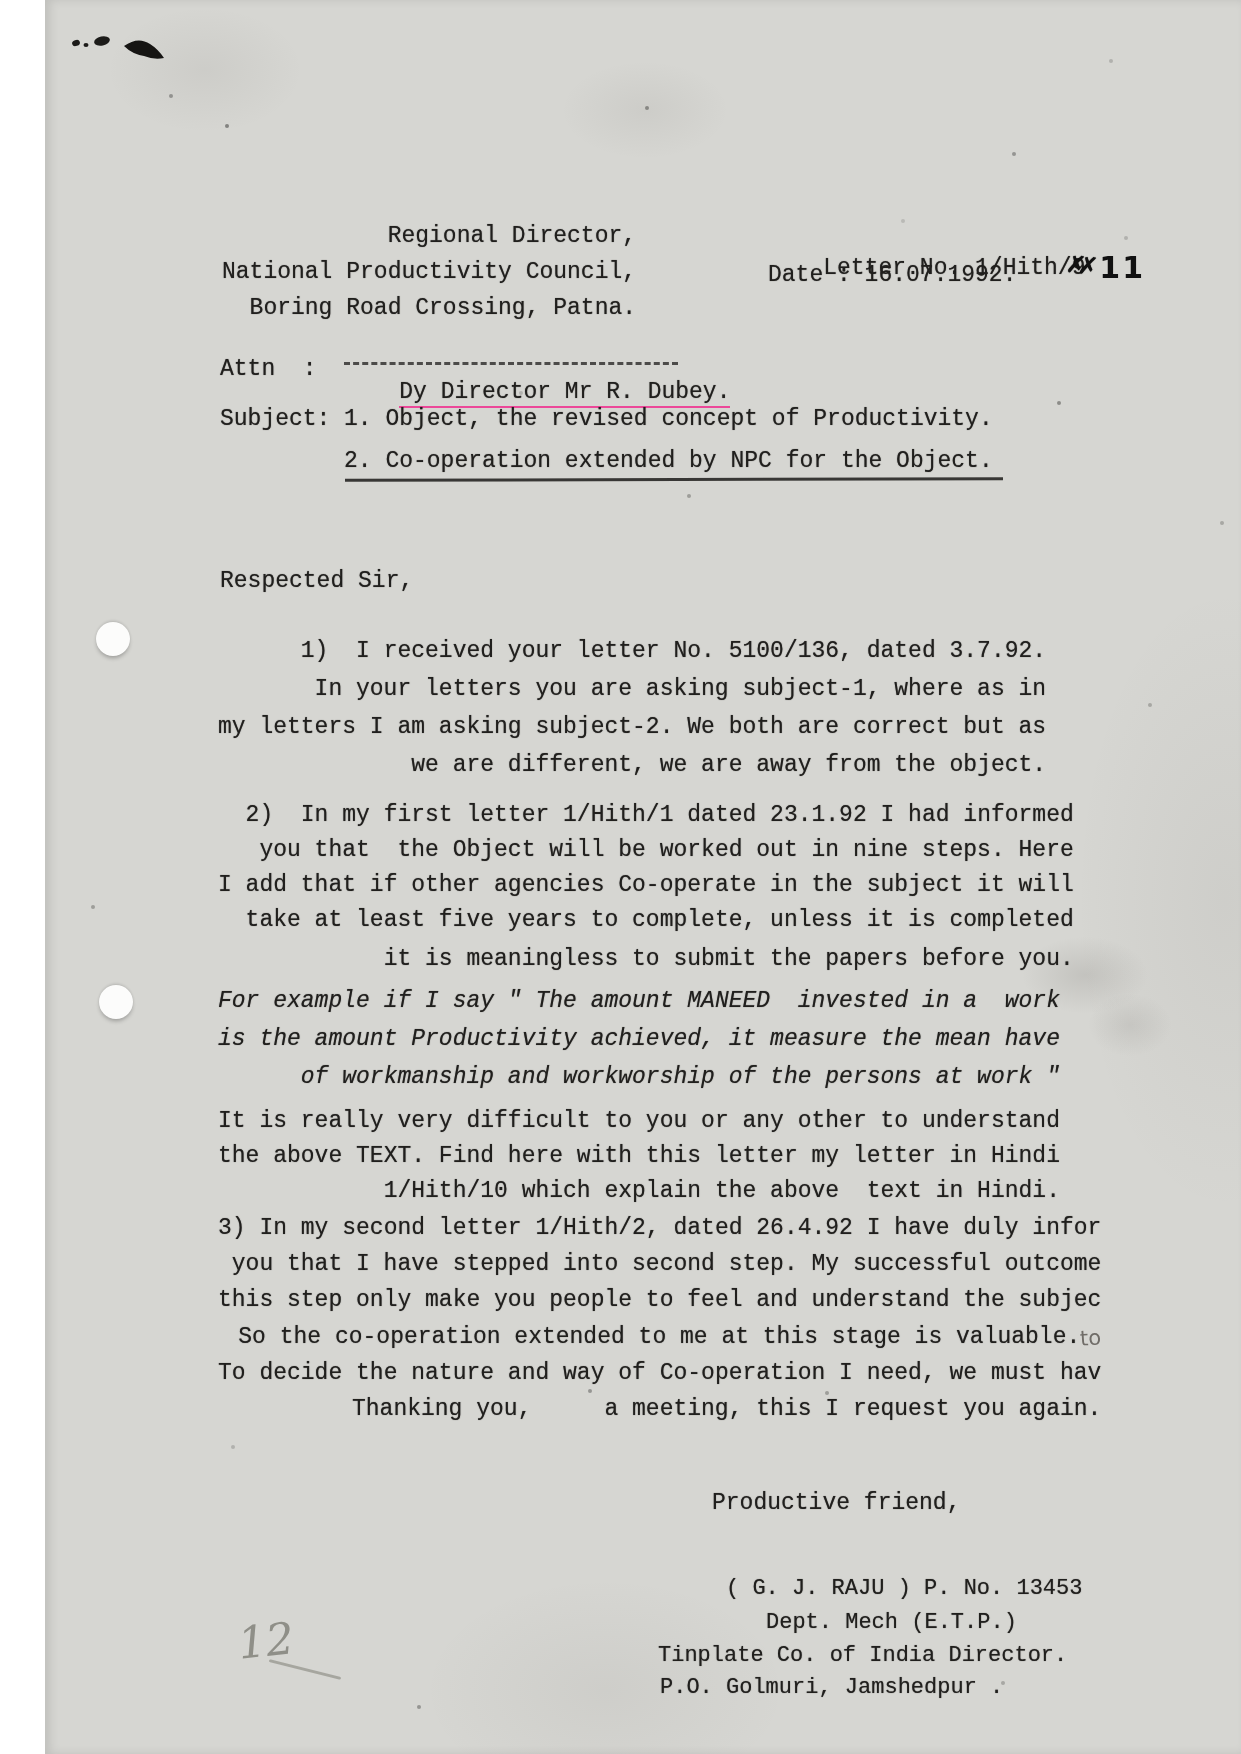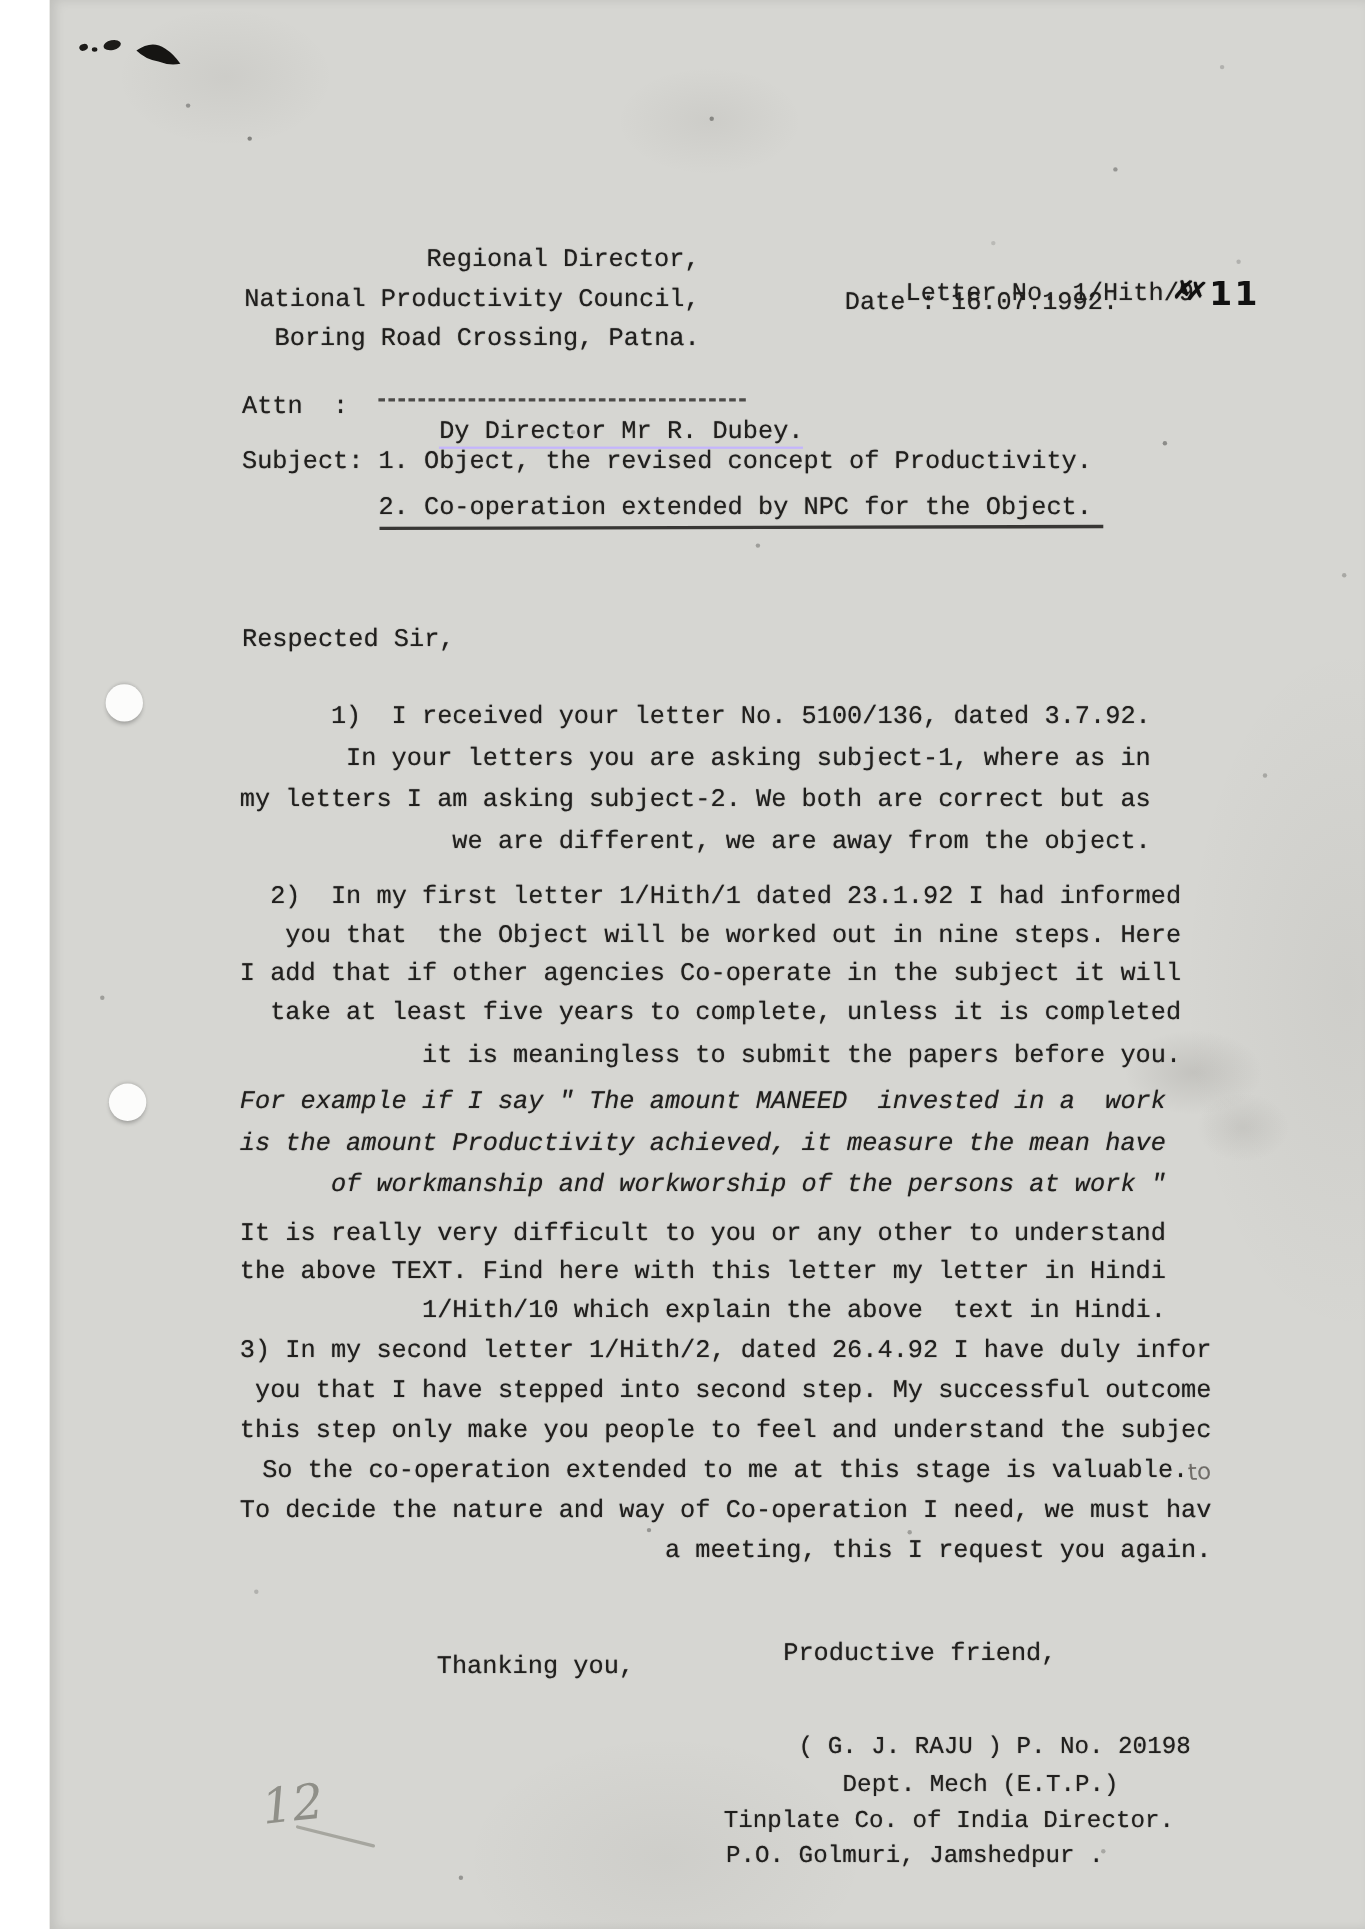--- a/index.html
+++ b/index.html
@@ -21,21 +21,21 @@
   .para .ln{font-size:23px;}
   .hole{position:absolute;width:34px;height:34px;border-radius:50%;background:#fcfcfb;
         box-shadow:0 3px 4px -1px rgba(0,0,0,0.28), 0 -2px 3px -1px rgba(0,0,0,0.16);}
   .handwritten{font-family:"DejaVu Sans",sans-serif;font-weight:700;color:#111;
         display:inline-block;transform:translateY(4px);font-size:30px;text-shadow:none;letter-spacing:2px;}
   .hw-to{font-family:"DejaVu Sans",sans-serif;color:#4e4a45;font-size:21px;text-shadow:none;
         display:inline-block;transform:translateY(2px) rotate(-4deg);opacity:.75;}
   .struckwrap{position:relative;display:inline-block;}
   .strike-x{position:absolute;left:-6px;top:-4px;font-family:"DejaVu Sans",sans-serif;font-weight:700;
         font-size:24px;letter-spacing:-8px;color:#111;transform:rotate(6deg);text-shadow:0 0 1px #000;}
-  .attn-under{border-bottom:2px solid #c4b5fd;padding-bottom:1px;}
+  .attn-under{border-bottom:2px solid #ec4899;padding-bottom:1px;}
   .dashes{position:absolute;border-bottom:3px dashed #2a2927;opacity:.8;}
   .rule{position:absolute;height:3px;background:#272624;opacity:.9;transform:rotate(-0.15deg);}
   .pencil{position:absolute;font-family:"DejaVu Serif",serif;font-style:italic;font-size:44px;
         color:#8f8f88;transform:rotate(-6deg);text-shadow:none;}
   .pencil-tail{position:absolute;width:74px;height:3px;background:#9a9a92;border-radius:2px;
         transform:rotate(14deg);opacity:.8;}
   .speckles{position:absolute;left:0;top:0;width:2px;height:2px;border-radius:50%;
     box-shadow:
       170px 95px 0 1px rgba(30,30,28,.35), 646px 107px 0 1px rgba(30,30,28,.4),
       1013px 153px 0 1px rgba(30,30,28,.35), 226px 125px 0 1px rgba(30,30,28,.45),
@@ -117,23 +117,23 @@
 
   <div class="para" style="top:1210px;">
     <div class="ln" style="line-height:36px">3) In my second letter 1/Hith/2, dated 26.4.92 I have duly infor</div>
     <div class="ln" style="line-height:36px">you that I have stepped into second step. My successful outcome</div>
     <div class="ln" style="line-height:36px">this step only make you people to feel and understand the subjec</div>
     <div class="ln" style="line-height:36px"><span>So the co-operation extended to me at this stage is valuable.</span><span class="hw-to">to</span></div>
     <div class="ln" style="line-height:36px">To decide the nature and way of Co-operation I need, we must hav</div>
     <div class="ln" style="line-height:36px">a meeting, this I request you again.</div>
   </div>
 
-  <div class="line" style="left:352px;top:1504px;margin-left:45px;">Thanking you,</div>
+  <div class="line" style="left:352px;top:1398px;">Thanking you,</div>
   <div class="line" style="left:712px;top:1492px;">Productive friend,</div>
 
-  <div class="line" style="left:726px;top:1578px;font-size:22px;">( G. J. RAJU ) P. No. 20198</div>
+  <div class="line" style="left:726px;top:1578px;font-size:22px;">( G. J. RAJU ) P. No. 13453</div>
   <div class="line" style="left:766px;top:1612px;font-size:22px;">Dept. Mech (E.T.P.)</div>
   <div class="line" style="left:658px;top:1645px;font-size:22px;">Tinplate Co. of India Director.</div>
   <div class="line" style="left:660px;top:1677px;font-size:22px;">P.O. Golmuri, Jamshedpur .</div>
 
   <div class="pencil" style="left:238px;top:1615px;">12</div>
   <div class="pencil-tail" style="left:268px;top:1668px;"></div>
 </div>
 
 </body></html>

